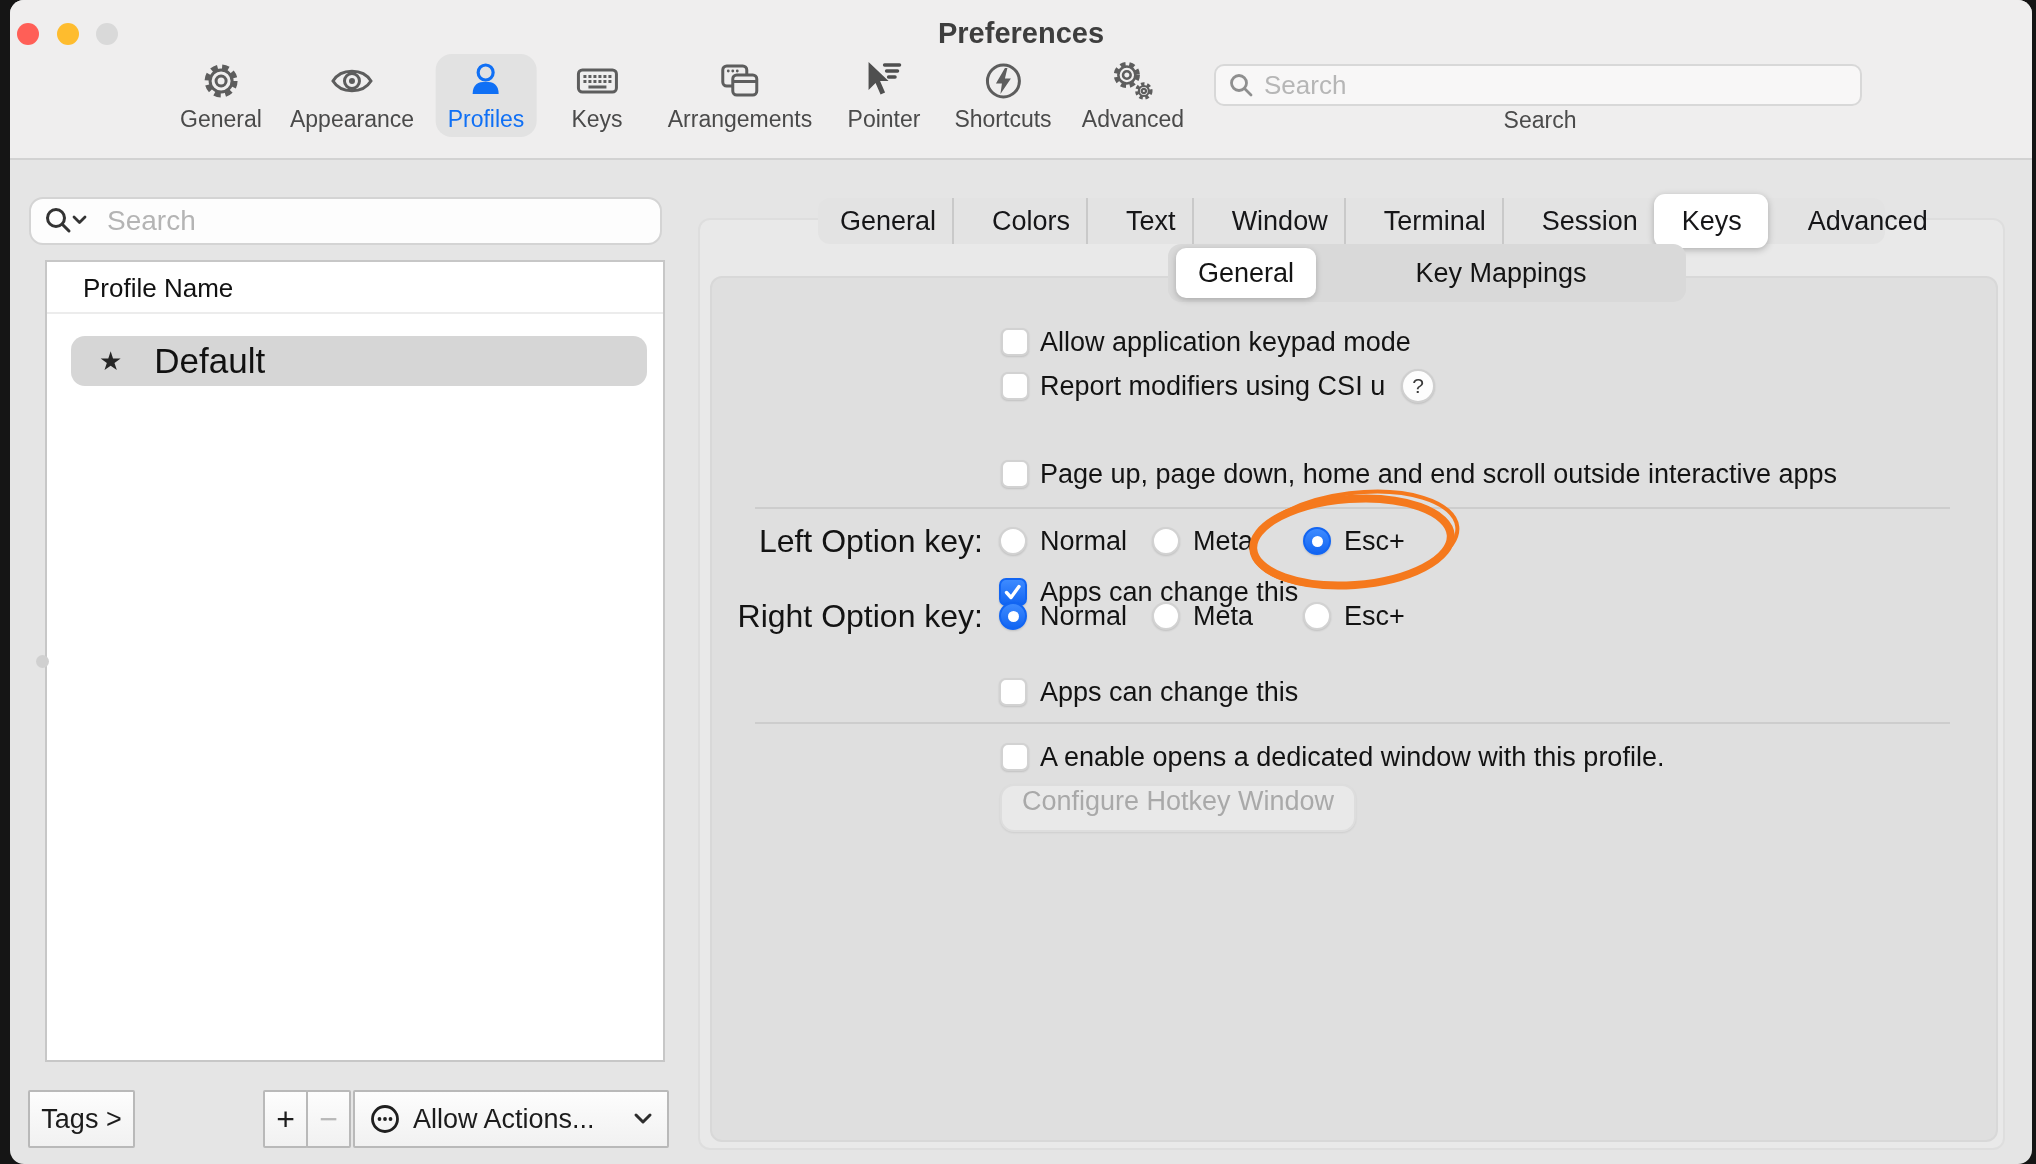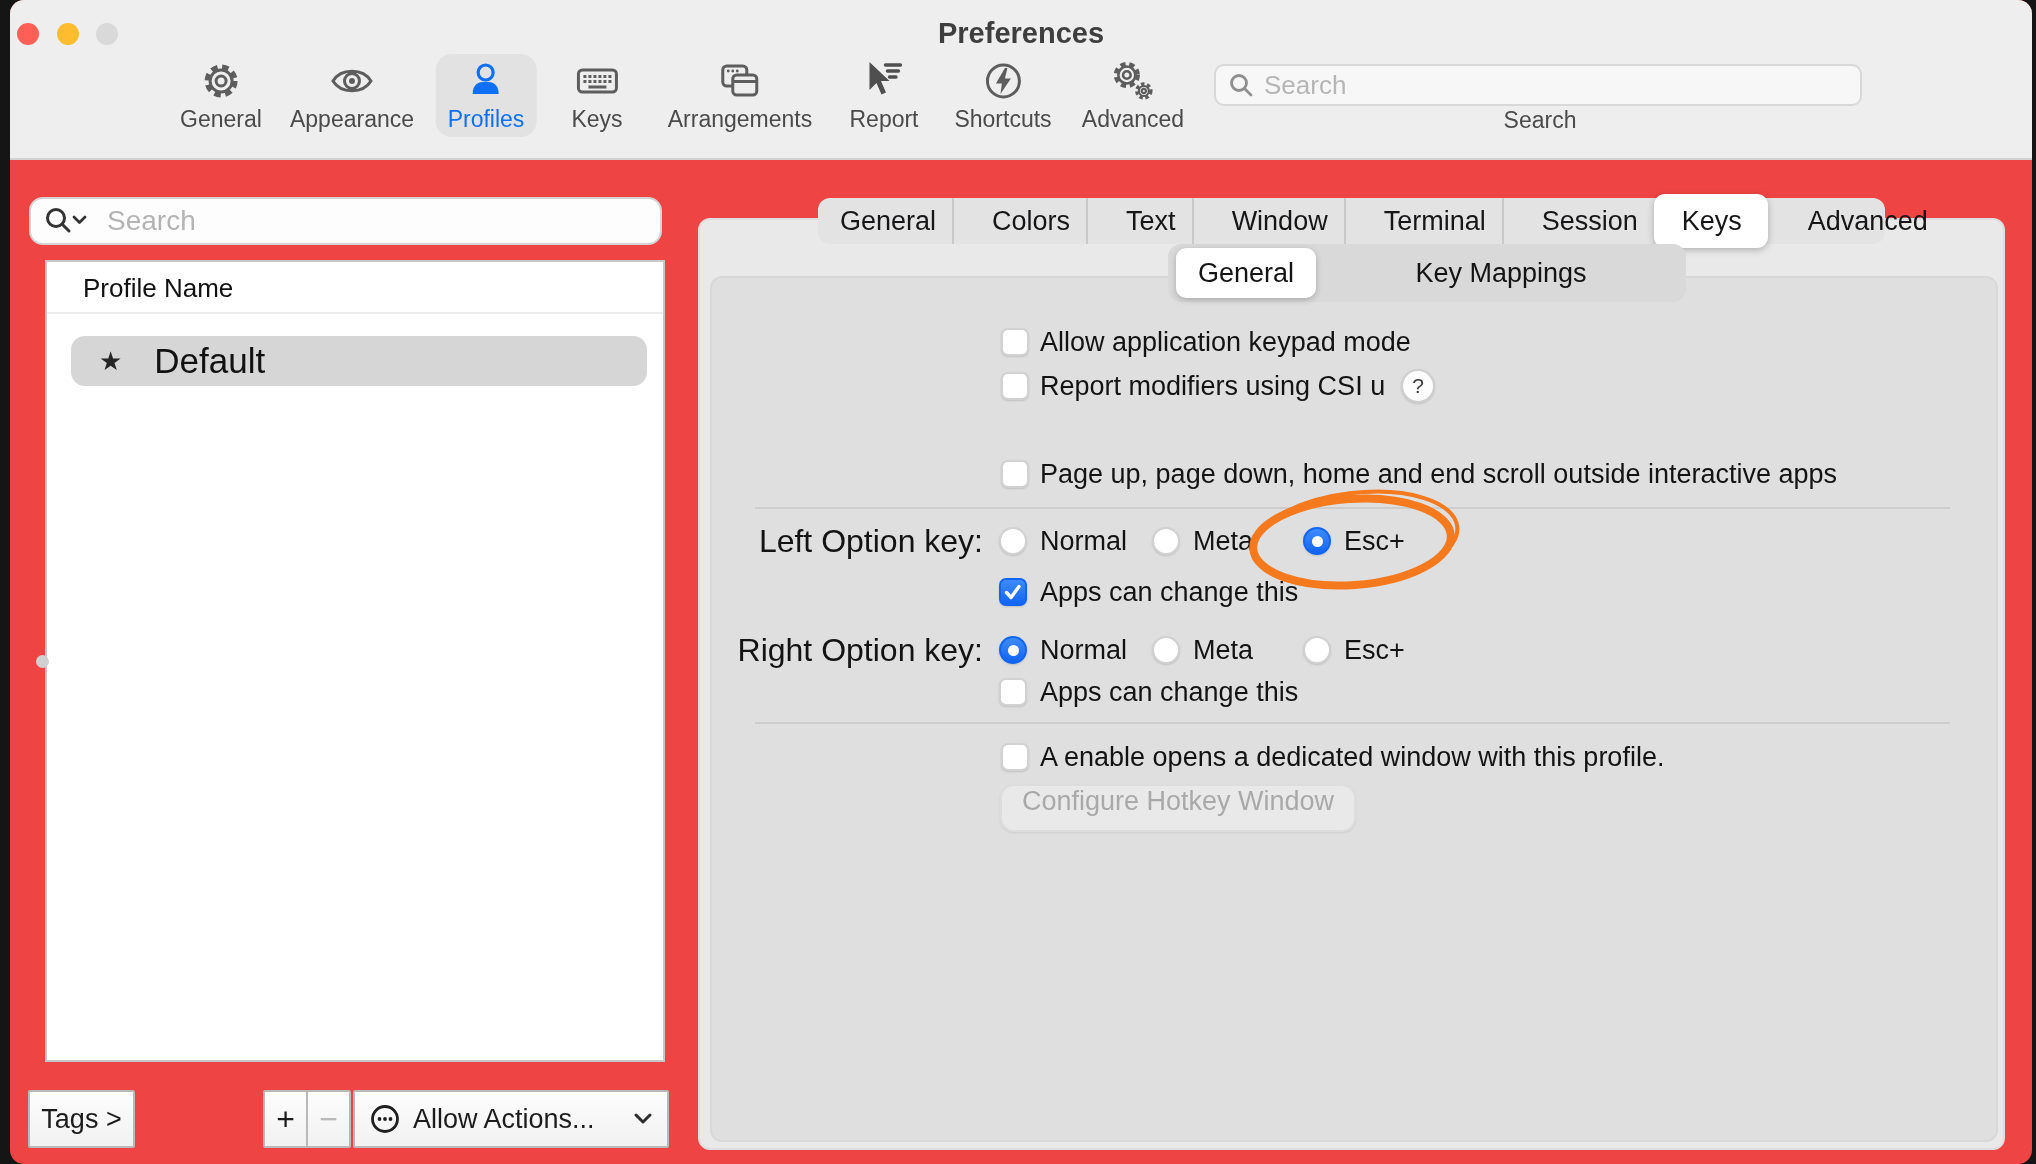--- a/index.html
+++ b/index.html
@@ -5,21 +5,21 @@
   :root{
     --accent-blue:#1070F5;
     --traffic-red:#FF5F57;
     --traffic-yellow:#FEBC2E;
     --traffic-disabled:#D9D9D9;
     --annotation-orange:#F5791D;
   }
   *{margin:0;padding:0;box-sizing:border-box;}
   html,body{width:2036px;height:1164px;overflow:hidden;}
   body{background:#151515;font-family:"Liberation Sans","DejaVu Sans",sans-serif;color:#1a1a1a;}
-  #window{position:absolute;left:10px;top:0;width:2022px;height:1164px;background:#ef4444;border-radius:14px;overflow:hidden;}
+  #window{position:absolute;left:10px;top:0;width:2022px;height:1164px;background:#e5e5e5;border-radius:14px;overflow:hidden;}
 
   
   .toolbar-region{position:absolute;left:0;top:0;right:0;height:160px;background:#efeeee;border-bottom:2px solid #d2d2d2;}
   .traffic{position:absolute;top:23px;width:22px;height:22px;border-radius:50%;}
   .traffic.red{left:7px;background:var(--traffic-red);}
   .traffic.yellow{left:47px;background:var(--traffic-yellow);}
   .traffic.gray{left:86px;background:var(--traffic-disabled);}
   .win-title{position:absolute;left:0;right:0;top:17px;text-align:center;font-size:29px;font-weight:bold;color:#3e3e3e;}
   .tb-item{position:absolute;top:54px;transform:translateX(-50%);display:flex;flex-direction:column;align-items:center;padding:5px 12px 4px;border-radius:16px;cursor:default;}
   .tb-item .tb-label{margin-top:3px;font-size:23px;color:#4a4a4a;white-space:nowrap;}
@@ -151,21 +151,21 @@
 
     <div class="tb-item" style="left:874px">
       <svg class="tb-icon" viewBox="0 0 44 44">
         <path d="M7,3 L7,31 L14,24 L19,35.5 L23.5,33.5 L18.5,22 L27,22 Z" fill="#4f4f4f"></path>
         <g stroke="#4f4f4f" stroke-width="3.4" stroke-linecap="round">
           <line x1="23" y1="6" x2="38" y2="6"></line>
             <line x1="25" y1="12" x2="36" y2="12"></line>
             <line x1="27" y1="18" x2="33.5" y2="18"></line>
         </g>
       </svg>
-      <span class="tb-label">Report</span>
+      <span class="tb-label">Pointer</span>
     </div>
 
     <div class="tb-item" style="left:993px">
       <svg class="tb-icon" viewBox="0 0 44 44">
         <circle cx="22" cy="22" r="16" fill="none" stroke="#5d5d5d" stroke-width="3"></circle>
         <path d="M23.5,9 L14.5,24.5 L20.5,24.5 L19,35 L29.5,19.5 L23.5,19.5 L26,9 Z" fill="#5d5d5d"></path>
       </svg>
       <span class="tb-label">Shortcuts</span>
     </div>
 
@@ -298,21 +298,21 @@
     <div class="cb checked" style="left:989px">
       <svg width="22" height="20" viewBox="0 0 22 20">
         <path d="M4.5,9.5 l4.5,5 8,-11" fill="none" stroke="#fff" stroke-width="3.4" stroke-linecap="round" stroke-linejoin="round"></path>
       </svg>
     </div>
     <div class="row-label" style="left:1030px">
         <span>Apps can change this</span>
       </div>
   </div>
 
-  <div class="row" style="top:628px">
+  <div class="row" style="top:594px">
     <div class="opt-label-block">Right Option key:</div>
     <div class="radio on" style="left:989px"></div>
     <div class="row-label" style="left:1030px">
         <span>Normal</span>
       </div>
     <div class="radio" style="left:1142px"></div>
     <div class="row-label" style="left:1183px">
         <span>Meta</span>
       </div>
     <div class="radio" style="left:1293px"></div>

